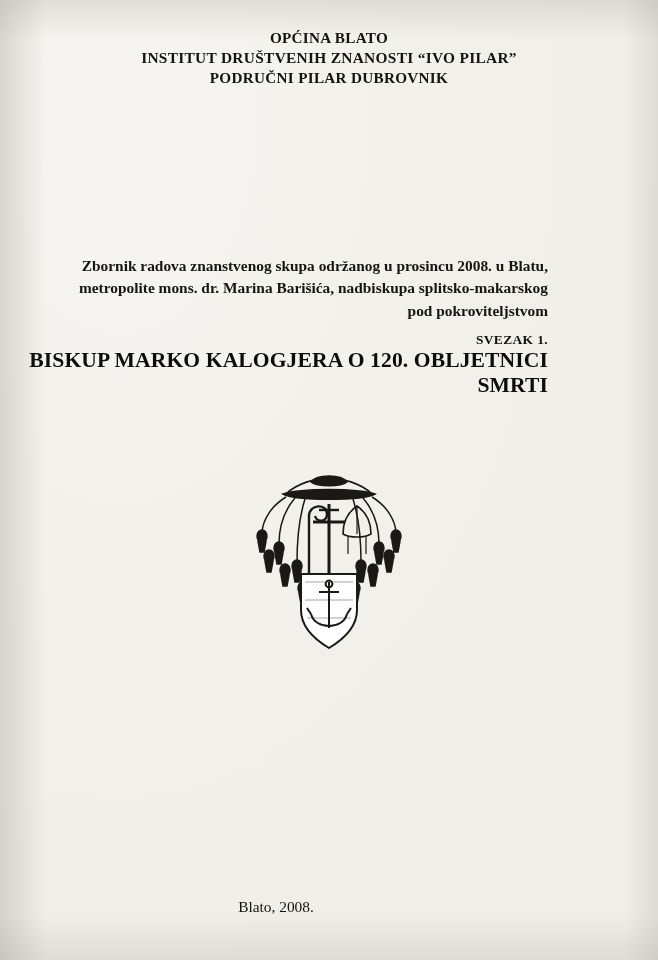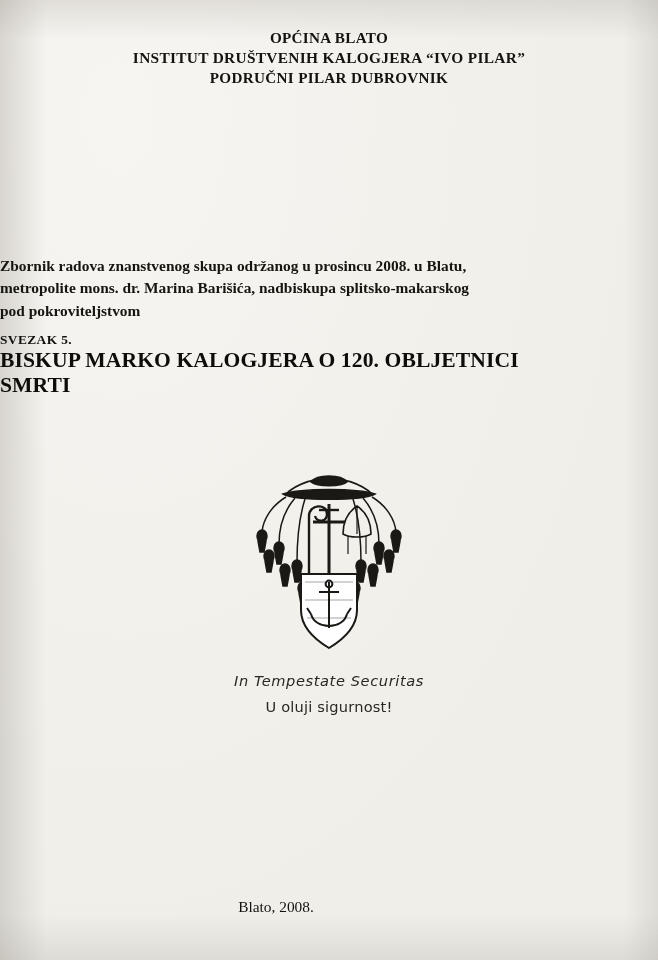--- a/index.html
+++ b/index.html
@@ -75,21 +75,21 @@
     color: #15130f;
   }
   .publisher-line.l3 { font-size: 15.4px; }
 
   
   .conference-block {
     position: absolute;
     top: 255px;
     left: 0;
     width: 548px;
-    text-align: left;
+    text-align: right;
   }
   .conf-line {
     font-family: "Liberation Serif", serif;
     font-weight: bold;
     font-size: 15.4px;
     line-height: 1.45;
     color: #17150f;
   }
   .volume-line {
     margin-top: 10px;
@@ -158,29 +158,29 @@
 <div class="page">
   <div class="paper-shade-left"></div>
   <div class="paper-shade-top"></div>
   <div class="paper-shade-right"></div>
   <div class="paper-shade-bottom"></div>
 
   <div class="content">
 
     <div class="publisher-block">
       <div class="publisher-line l1">OPĆINA BLATO</div>
-      <div class="publisher-line l3">INSTITUT DRUŠTVENIH KALOGJERA “IVO PILAR”</div>
+      <div class="publisher-line l3">INSTITUT DRUŠTVENIH ZNANOSTI “IVO PILAR”</div>
       <div class="publisher-line l4">PODRUČNI PILAR DUBROVNIK</div>
     </div>
 
     <div class="conference-block">
       <div class="conf-line">Zbornik radova znanstvenog skupa održanog u prosincu 2008. u Blatu,</div>
       <div class="conf-line">metropolite mons. dr. Marina Barišića, nadbiskupa splitsko-makarskog</div>
       <div class="conf-line">pod pokroviteljstvom</div>
-      <div class="volume-line">SVEZAK 5.</div>
+      <div class="volume-line">SVEZAK 1.</div>
       <div class="main-title">BISKUP MARKO KALOGJERA O 120. OBLJETNICI SMRTI</div>
     </div>
 
     <div class="crest">
       <svg width="180" height="185" viewBox="0 0 180 185" fill="none" stroke="#1b1916" stroke-width="1.5">
 
         <path d="M47 24 C58 13 78 8 90 8 C102 8 122 13 133 24" stroke-width="1.6" fill="none"></path>
         <path d="M44 24 C62 18 118 18 136 24 C124 31 56 31 44 24 Z" fill="#1b1916" stroke="#1b1916"></path>
         <path d="M72 12 C78 4 102 4 108 12 C102 17 78 17 72 12 Z" fill="#1b1916" stroke="#1b1916"></path>
 
@@ -243,21 +243,17 @@
         </g>
 
         <g stroke="#1b1916" stroke-width="0.7" opacity="0.55">
           <path d="M66 112 L114 112"></path>
           <path d="M66 130 L114 130"></path>
           <path d="M68 148 L112 148"></path>
         </g>
       </svg>
     </div>
 
-    <div class="motto-block">
-      <div class="motto-latin">In Tempestate Securitas</div>
-      <div class="motto-croatian">U oluji sigurnost!</div>
-    </div>
 
     <div class="imprint">Blato, 2008.</div>
 
   </div>
 </div>
 
 </body></html>

